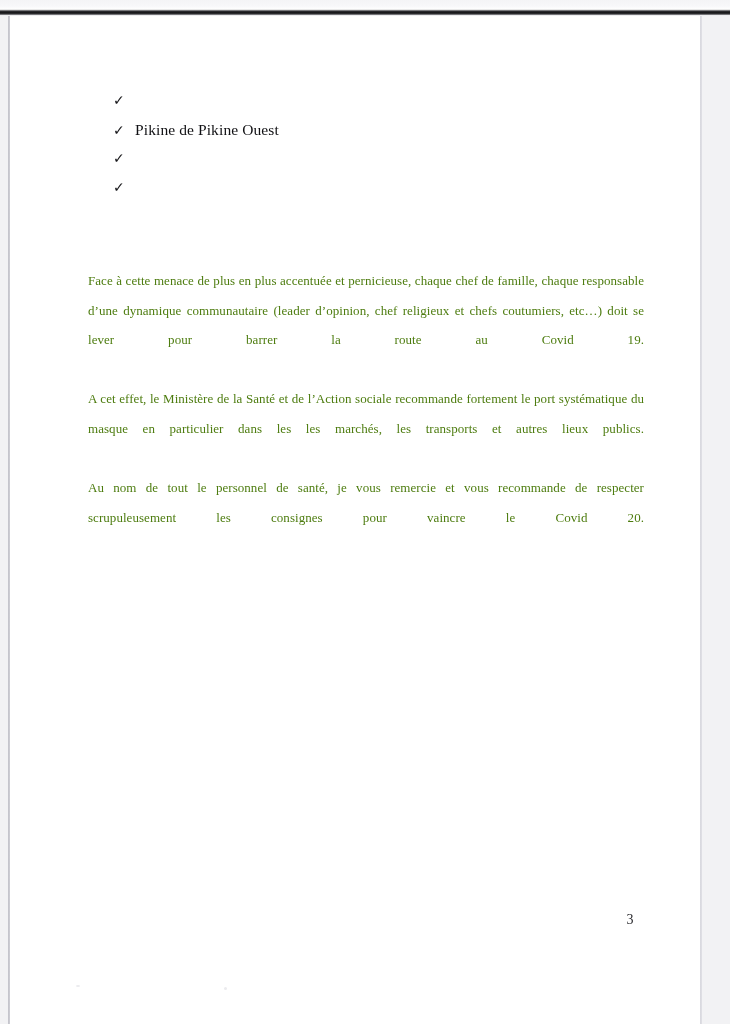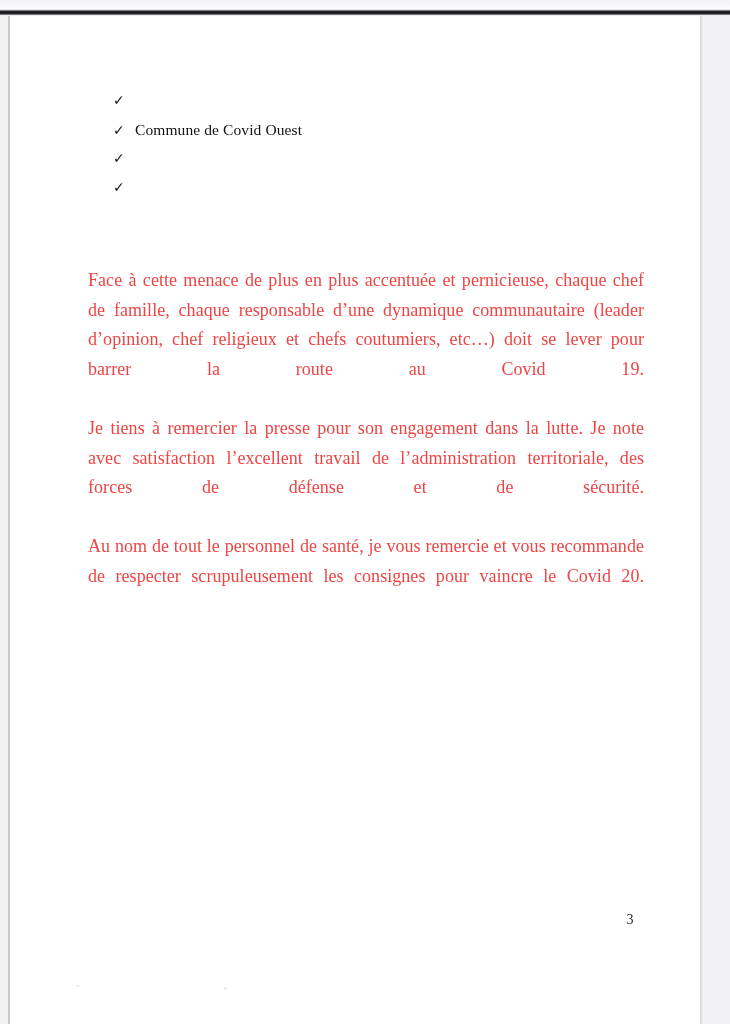--- a/index.html
+++ b/index.html
@@ -123,23 +123,23 @@
     position: absolute;
     left: 88px;
     top: 266px;
     width: 556px;
   }
 
   .body-paragraph {
     margin: 0;
     text-align: justify;
     text-justify: inter-word;
-    font-size: 18px;
+    font-size: 13px;
     line-height: 29.6px;
-    color: #ef4444;
+    color: #4d7c0f;
     letter-spacing: 0.05px;
   }
 
   .body-paragraph:last-child {
     text-align: justify;
   }
 
   
   .body-paragraph::after {
     content: "";
@@ -182,31 +182,31 @@
 
   <div class="speck speck-a"></div>
   <div class="speck speck-b"></div>
 
   <ul class="check-list">
     <li class="check-item">
       <span class="check-mark">✓</span>
     </li>
     <li class="check-item">
       <span class="check-mark">✓</span>
-      <span class="check-label">Commune de Covid Ouest</span>
+      <span class="check-label">Pikine de Pikine Ouest</span>
     </li>
     <li class="check-item">
       <span class="check-mark">✓</span>
     </li>
     <li class="check-item">
       <span class="check-mark">✓</span>
     </li>
   </ul>
 
   <div class="body-block">
     <p class="body-paragraph">Face à cette menace de plus en plus accentuée et pernicieuse, chaque chef de famille, chaque responsable d’une dynamique communautaire (leader d’opinion, chef religieux et chefs coutumiers, etc…) doit se lever pour barrer la route au Covid 19.</p>
-    <p class="body-paragraph">Je tiens à remercier la presse pour son engagement dans la lutte. Je note avec satisfaction l’excellent travail de l’administration territoriale, des forces de défense et de sécurité.</p>
+    <p class="body-paragraph">A cet effet, le Ministère de la Santé et de l’Action sociale recommande fortement le port systématique du masque en particulier dans les les marchés, les transports et autres lieux publics.</p>
     <p class="body-paragraph">Au nom de tout le personnel de santé, je vous remercie et vous recommande de respecter scrupuleusement les consignes pour vaincre le Covid 20.</p>
   </div>
 
   <div class="page-number">3</div>
 
 </div>
 
 </body></html>

